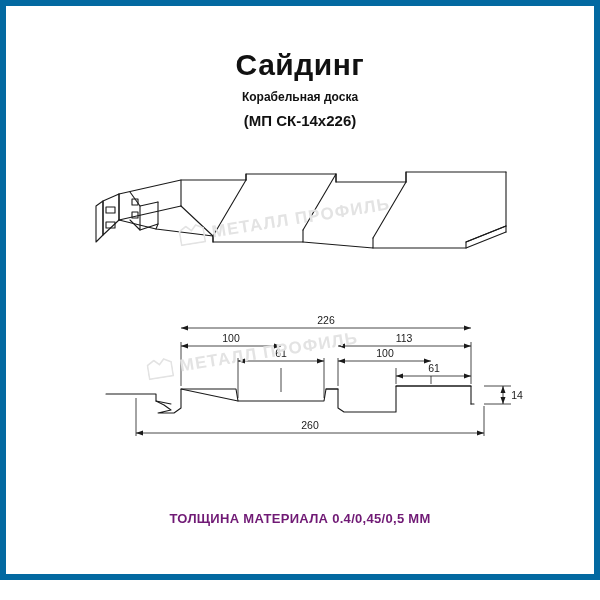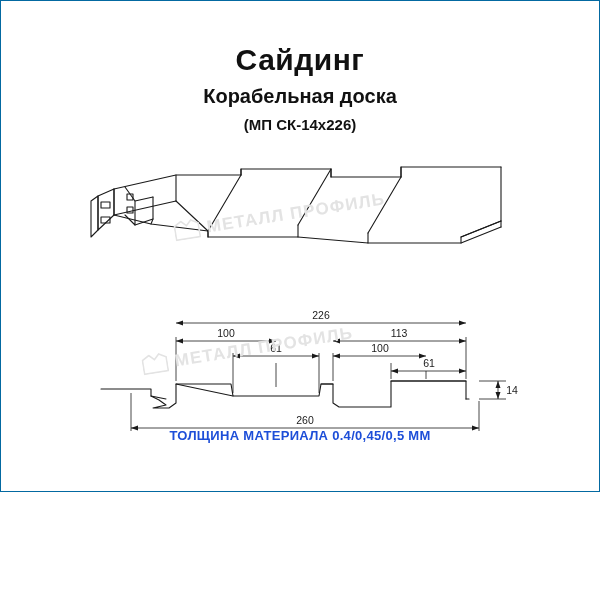--- a/index.html
+++ b/index.html
@@ -11,60 +11,60 @@
     width: 600px;
     height: 600px;
     font-family: "Liberation Sans", sans-serif;
     color: #1a1a1a;
     position: relative;
     overflow: hidden;
   }
   .page {
     position: relative;
     width: 600px;
-    height: 492px;
+    height: 580px;
     box-sizing: border-box;
-    border: 1px solid #0369a1;
+    border: 6px solid #0369a1;
   }
   .titles {
     position: absolute;
     left: 0;
     right: 0;
     top: 42px;
     text-align: center;
   }
   .title-main {
     font-size: 30px;
     font-weight: bold;
     letter-spacing: 0.5px;
     line-height: 1.1;
     color: #111;
   }
   .title-sub {
-    font-size: 20px;
+    font-size: 12px;
     font-weight: bold;
     margin-top: 9px;
     color: #111;
   }
   .title-code {
     font-size: 15px;
     font-weight: bold;
     margin-top: 8px;
     color: #111;
   }
   .footer-note {
     position: absolute;
     left: 0;
     right: 0;
     bottom: 48px;
     text-align: center;
     font-size: 13px;
     font-weight: bold;
     letter-spacing: 0.3px;
-    color: #1d4ed8;
+    color: #701a75;
   }
   .svg-layer {
     position: absolute;
     left: 0;
     top: 0;
   }
   .wm {
     position: absolute;
     pointer-events: none;
   }

